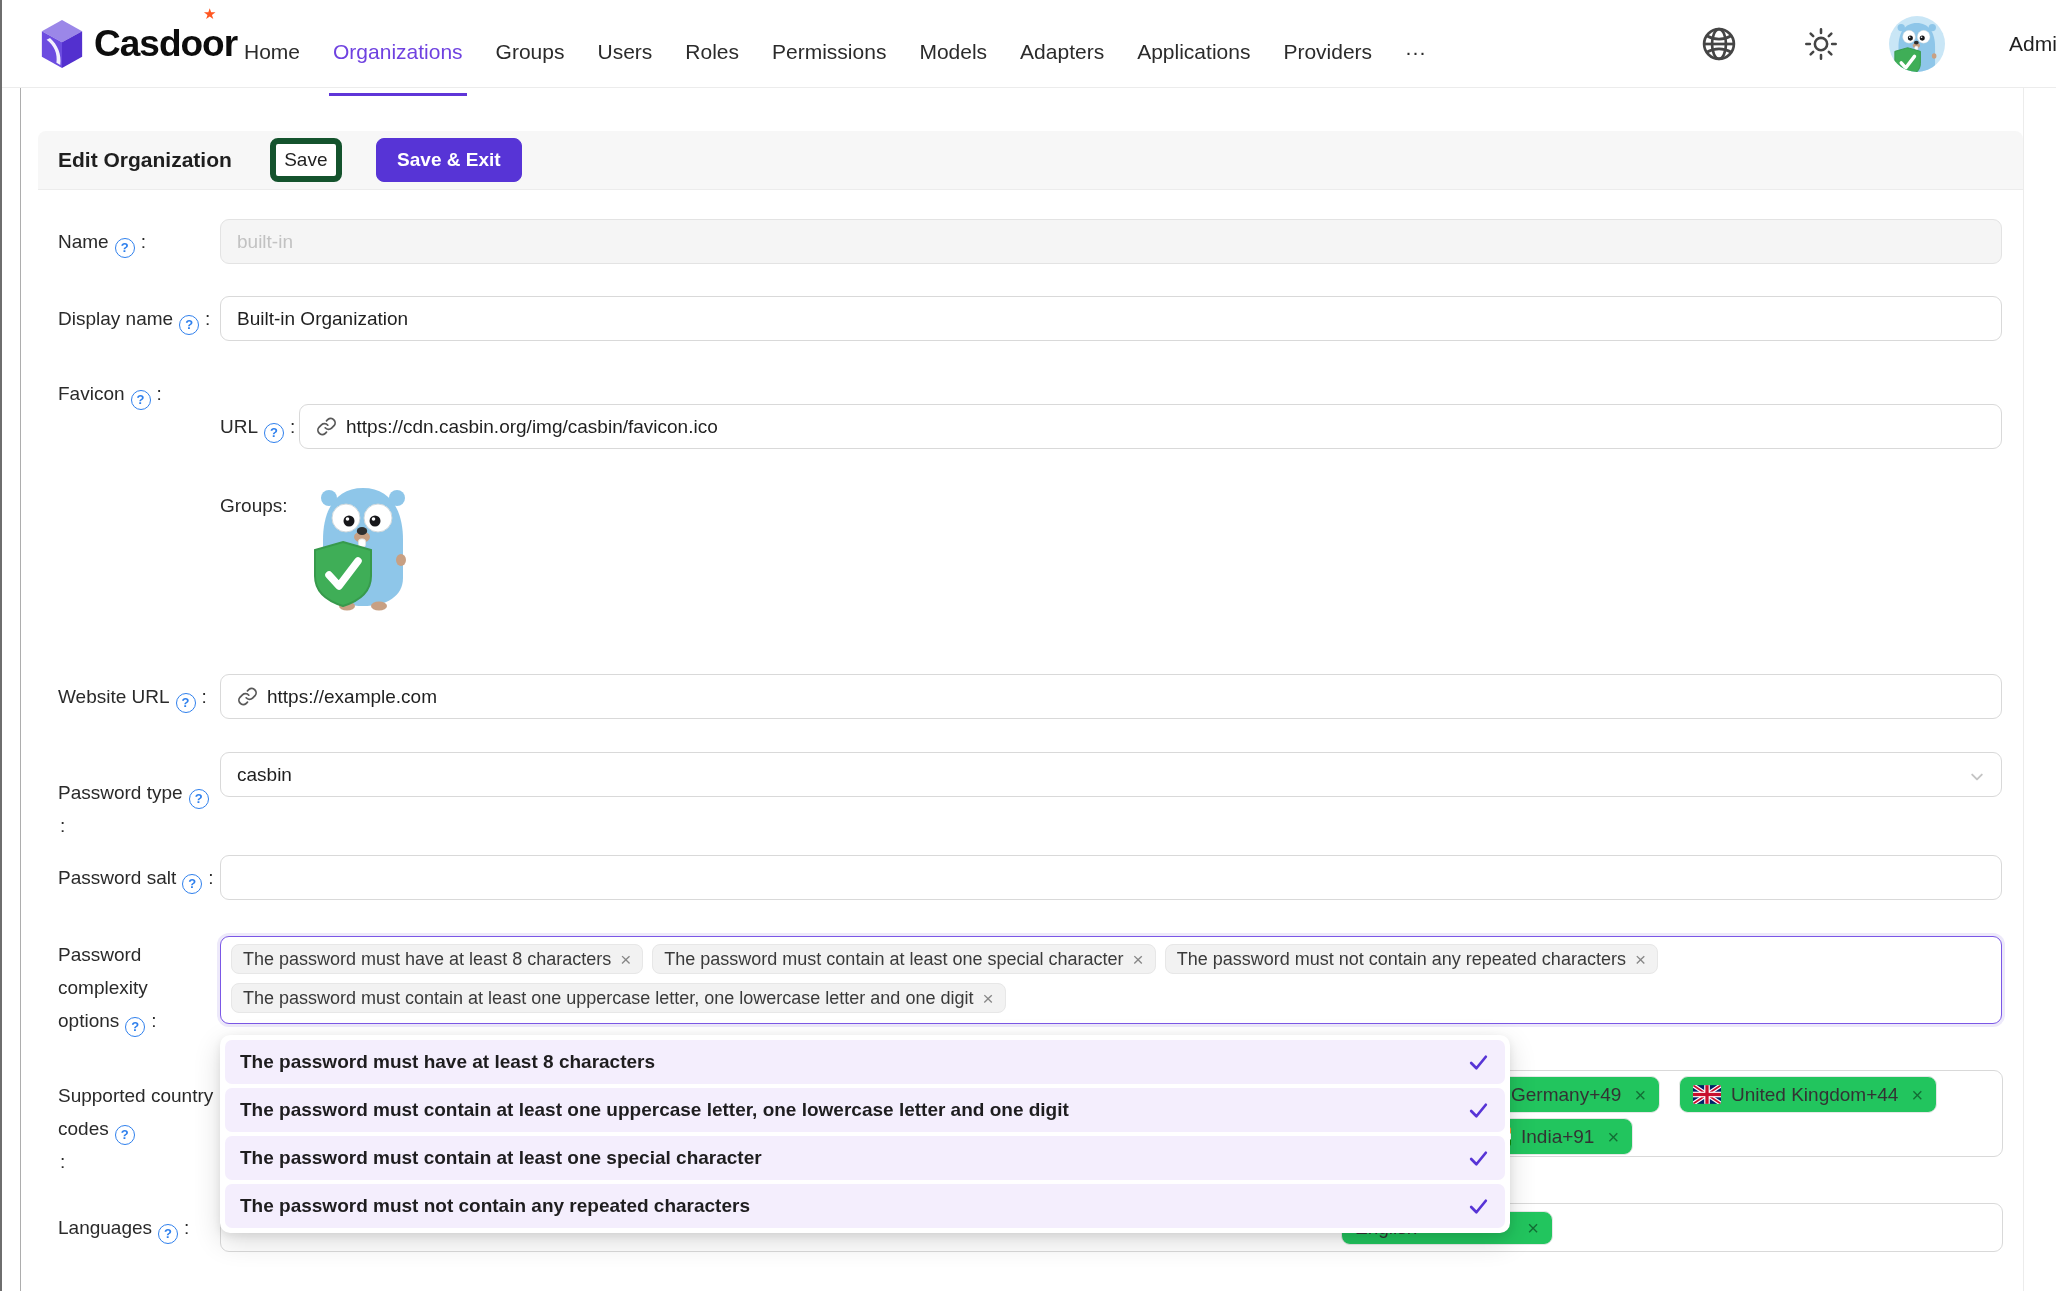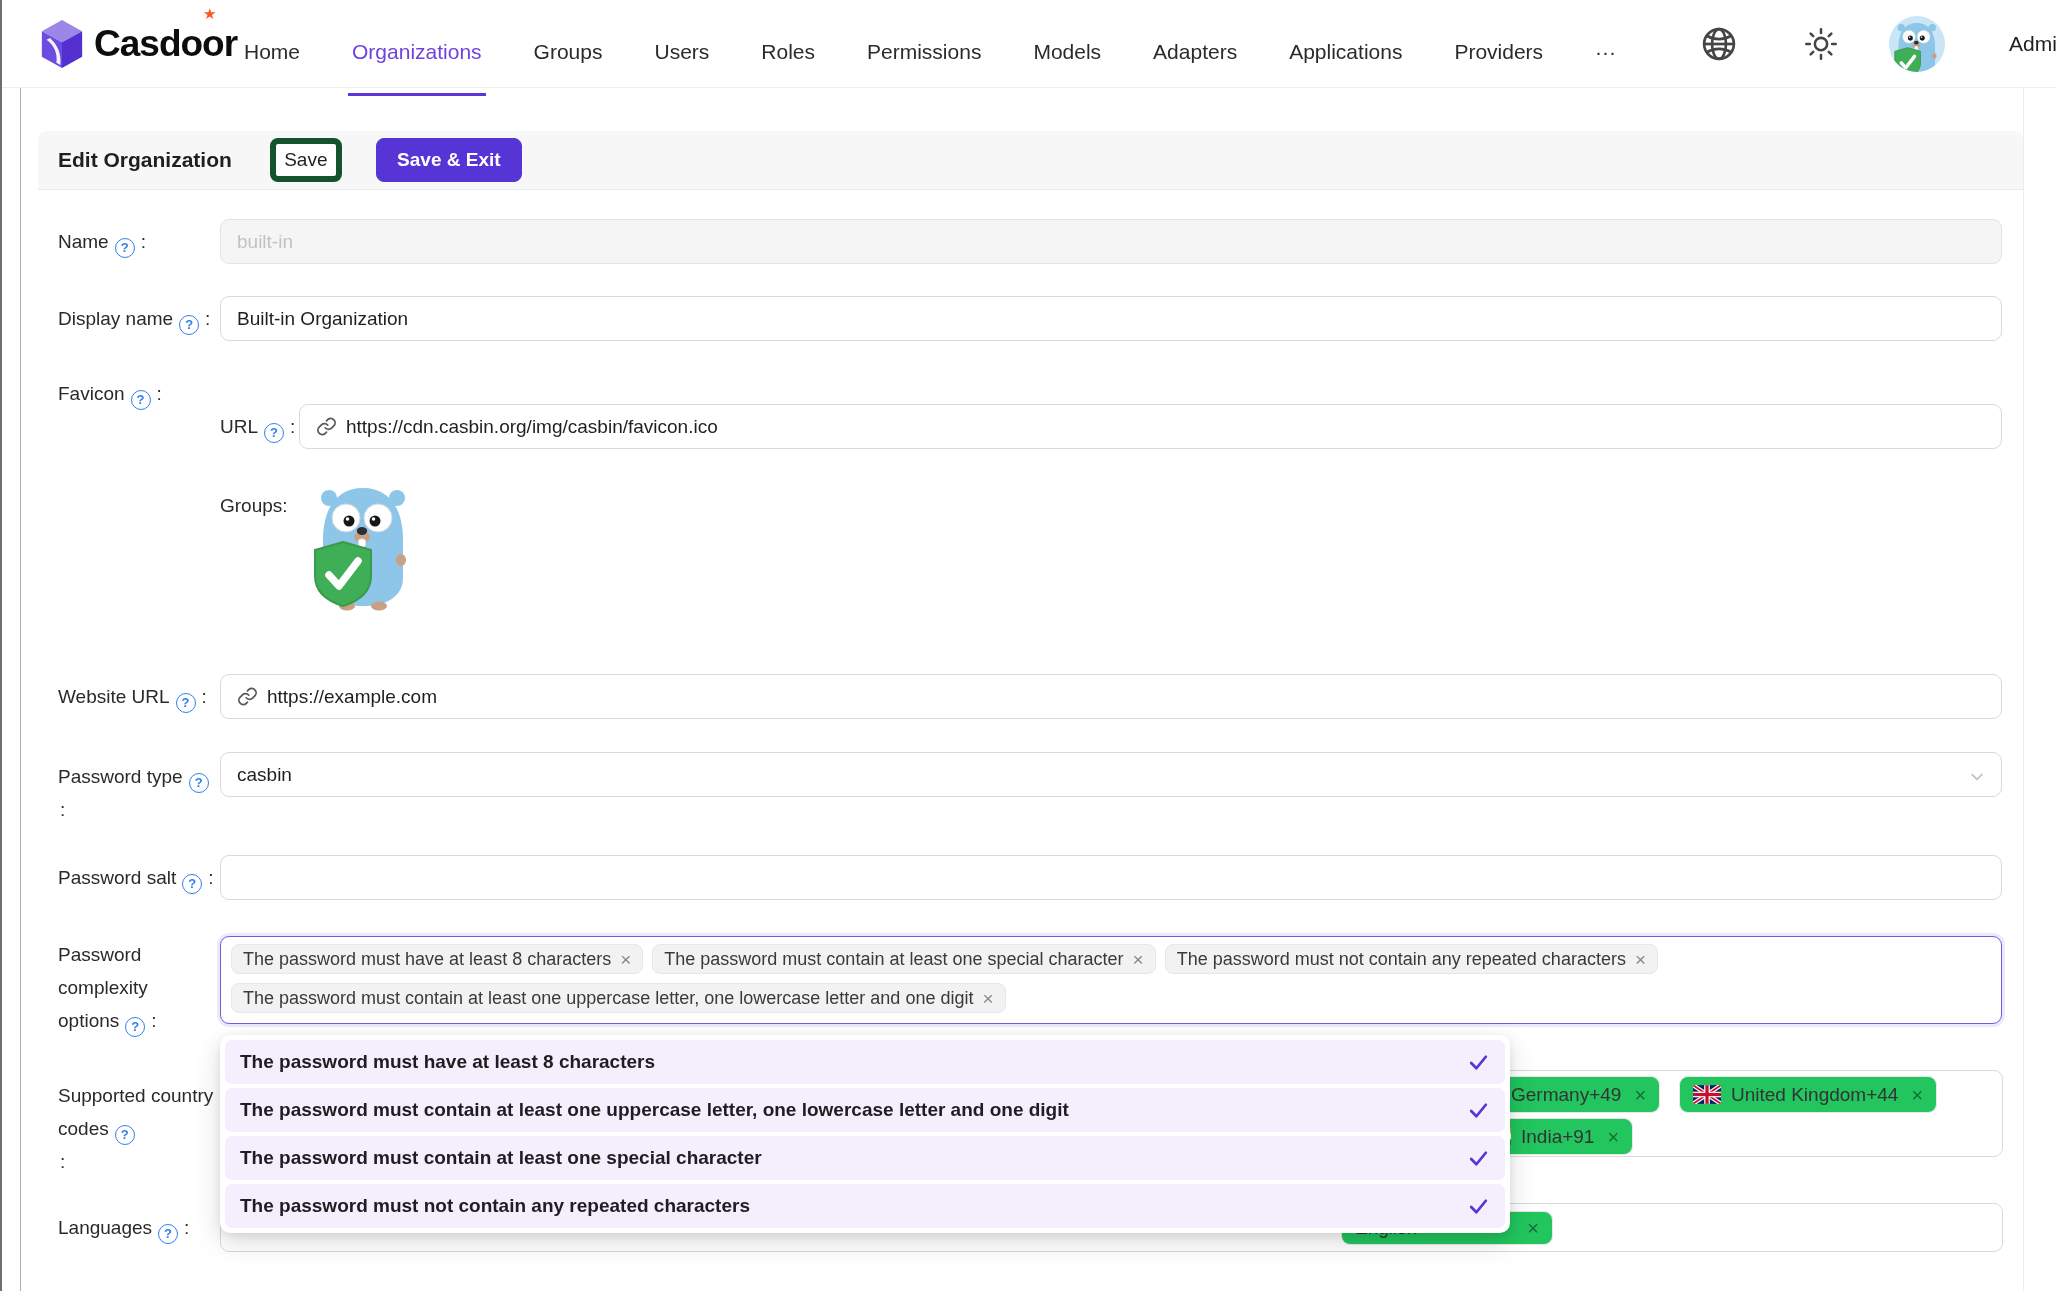--- a/index.html
+++ b/index.html
@@ -11,21 +11,21 @@
   .content-edge   { position:absolute; left:20px; top:88px; width:1px; height:1203px; background:#adadad; z-index:55; }
   .scroll-edge    { position:absolute; left:2023px; top:88px; width:1px; height:1203px; background:#ececec; z-index:55; }
 
   
   .navbar { position:absolute; left:0; top:0; width:2056px; height:88px; background:#fff;
             border-bottom:1px solid #ececec; z-index:50; }
   .brand { position:absolute; left:40px; top:0; height:88px; display:flex; align-items:center; cursor:pointer; }
   .brand-cube { width:44px; height:48px; margin-right:10px; }
   .brand-text { font-size:37px; font-weight:700; letter-spacing:-1px; color:#0d0d0d; }
   .brand-star { position:absolute; left:163px; top:5px; font-size:15px; color:#ff5722; }
-  .nav-menu { position:absolute; left:244px; top:0; height:104px; display:flex; align-items:center; gap:52px; }
+  .nav-menu { position:absolute; left:244px; top:0; height:104px; display:flex; align-items:center; gap:33px; }
   .nav-item { font-size:21px; color:#2b2b2b; height:88px; display:flex; align-items:center; cursor:pointer; position:relative; white-space:nowrap; }
   .nav-item.active { color:#6f42e0; }
   .nav-item.active::after { content:""; position:absolute; left:-4px; right:-4px; bottom:0; height:3px; background:#5f35d8; }
   .nav-right { position:absolute; left:1700px; top:0; height:88px; display:flex; align-items:center;gap:34px; }
   .icon-btn { display:flex; align-items:center; justify-content:center; cursor:pointer; }
   .avatar { width:56px; height:56px; border-radius:50%; background:#c9e6f6; overflow:hidden;
             display:flex; align-items:flex-start; justify-content:center; cursor:pointer; }
   .admin-name { font-size:21px; color:#1f1f1f; margin-left:30px; cursor:pointer; }
   .nav-caret { margin-left:26px; cursor:pointer; }
 
@@ -213,21 +213,21 @@
 <div class="input" style="top:674px">
   <span class="prefix-icon">
     <svg width="21" height="21" viewBox="0 0 24 24" fill="none" stroke="#595959" stroke-width="2" stroke-linecap="round">
       <path d="M10.5 13.5a5 5 0 0 0 7.3.4l2.8-2.8a5 5 0 0 0-7-7.1l-1.6 1.6"></path>
       <path d="M13.5 10.5a5 5 0 0 0-7.3-.4l-2.8 2.8a5 5 0 0 0 7 7.1l1.6-1.6"></path>
     </svg>
   </span>
   <span>https://example.com</span>
 </div>
 
-<div class="lbl cbreak" style="top:760px;width:165px">
+<div class="lbl cbreak" style="top:776px;width:165px">
   <span>Password type</span><span class="help">?</span><span class="colon">:</span>
 </div>
 <div class="input" style="top:752px">
   <span>casbin</span>
   <span class="select-caret">
     <svg width="16" height="16" viewBox="0 0 20 20" fill="none" stroke="#c4c4c4" stroke-width="2.4" stroke-linecap="round" stroke-linejoin="round">
       <path d="M4 7 l6 6 6 -6"></path>
     </svg>
   </span>
 </div>

